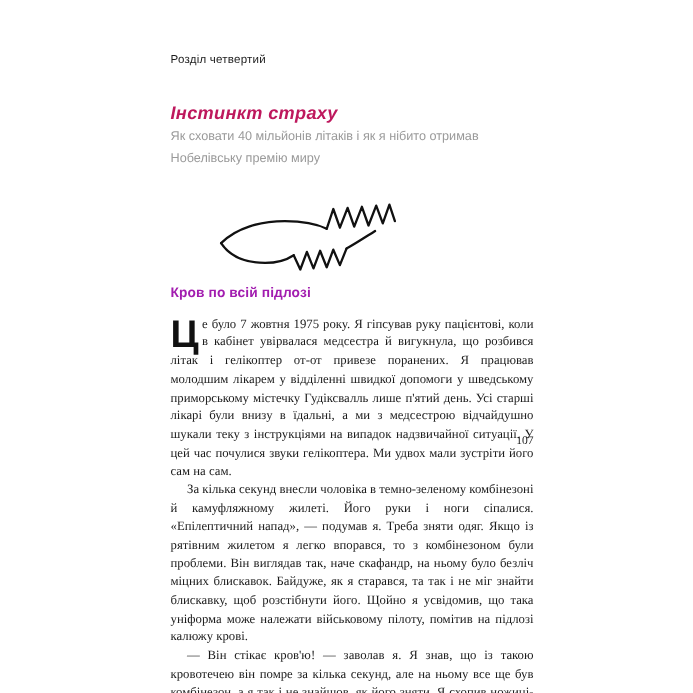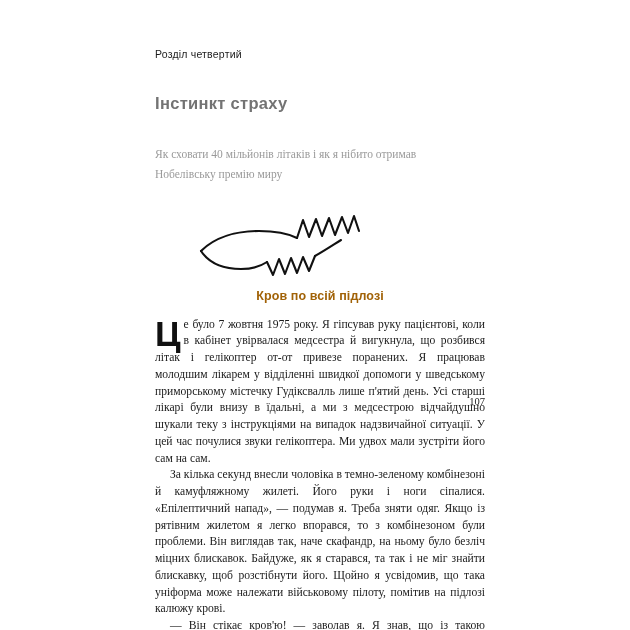--- a/index.html
+++ b/index.html
@@ -29,51 +29,51 @@
   .running-head {
     font-family: "Liberation Sans", sans-serif;
     font-size: 10.5px;
     letter-spacing: 0.2px;
     color: #1c1c1c;
     margin: 0 0 34px 0;
   }
   .chapter-title {
     font-family: "Liberation Sans", sans-serif;
     font-weight: bold;
+    font-style: italic;
     font-size: 16.5px;
     letter-spacing: 0.3px;
-    color: #737373;
-    margin: 0 0 32px 0;
+    color: #be185d;
+    margin: 0 0 2px 0;
   }
   .chapter-subtitle {
-    font-family: Liberation Serif, serif;
+    font-family: Liberation Sans, sans-serif;
     font-size: 11.5px;
     line-height: 1.72;
     color: #9a9a9a;
     margin: 0;
     width: 300px;
   }
   .ornament {
     height: 86px;
     margin-top: 18px;
     position: relative;
   }
   .ornament svg {
     position: absolute;
     left: 38px;
     top: 4px;
   }
   .section-head {
     font-family: "Liberation Sans", sans-serif;
     font-weight: bold;
     font-size: 12.5px;
-    color: #a16207;
+    color: #a21caf;
     margin: 0 0 14px 0;
     letter-spacing: 0.1px;
-    text-align: center;
   }
   p.body {
     font-size: 11.6px;
     line-height: 1.445;
     text-align: justify;
     margin: 0;
     text-indent: 15px;
     hyphens: auto;
     -webkit-hyphens: auto;
   }

